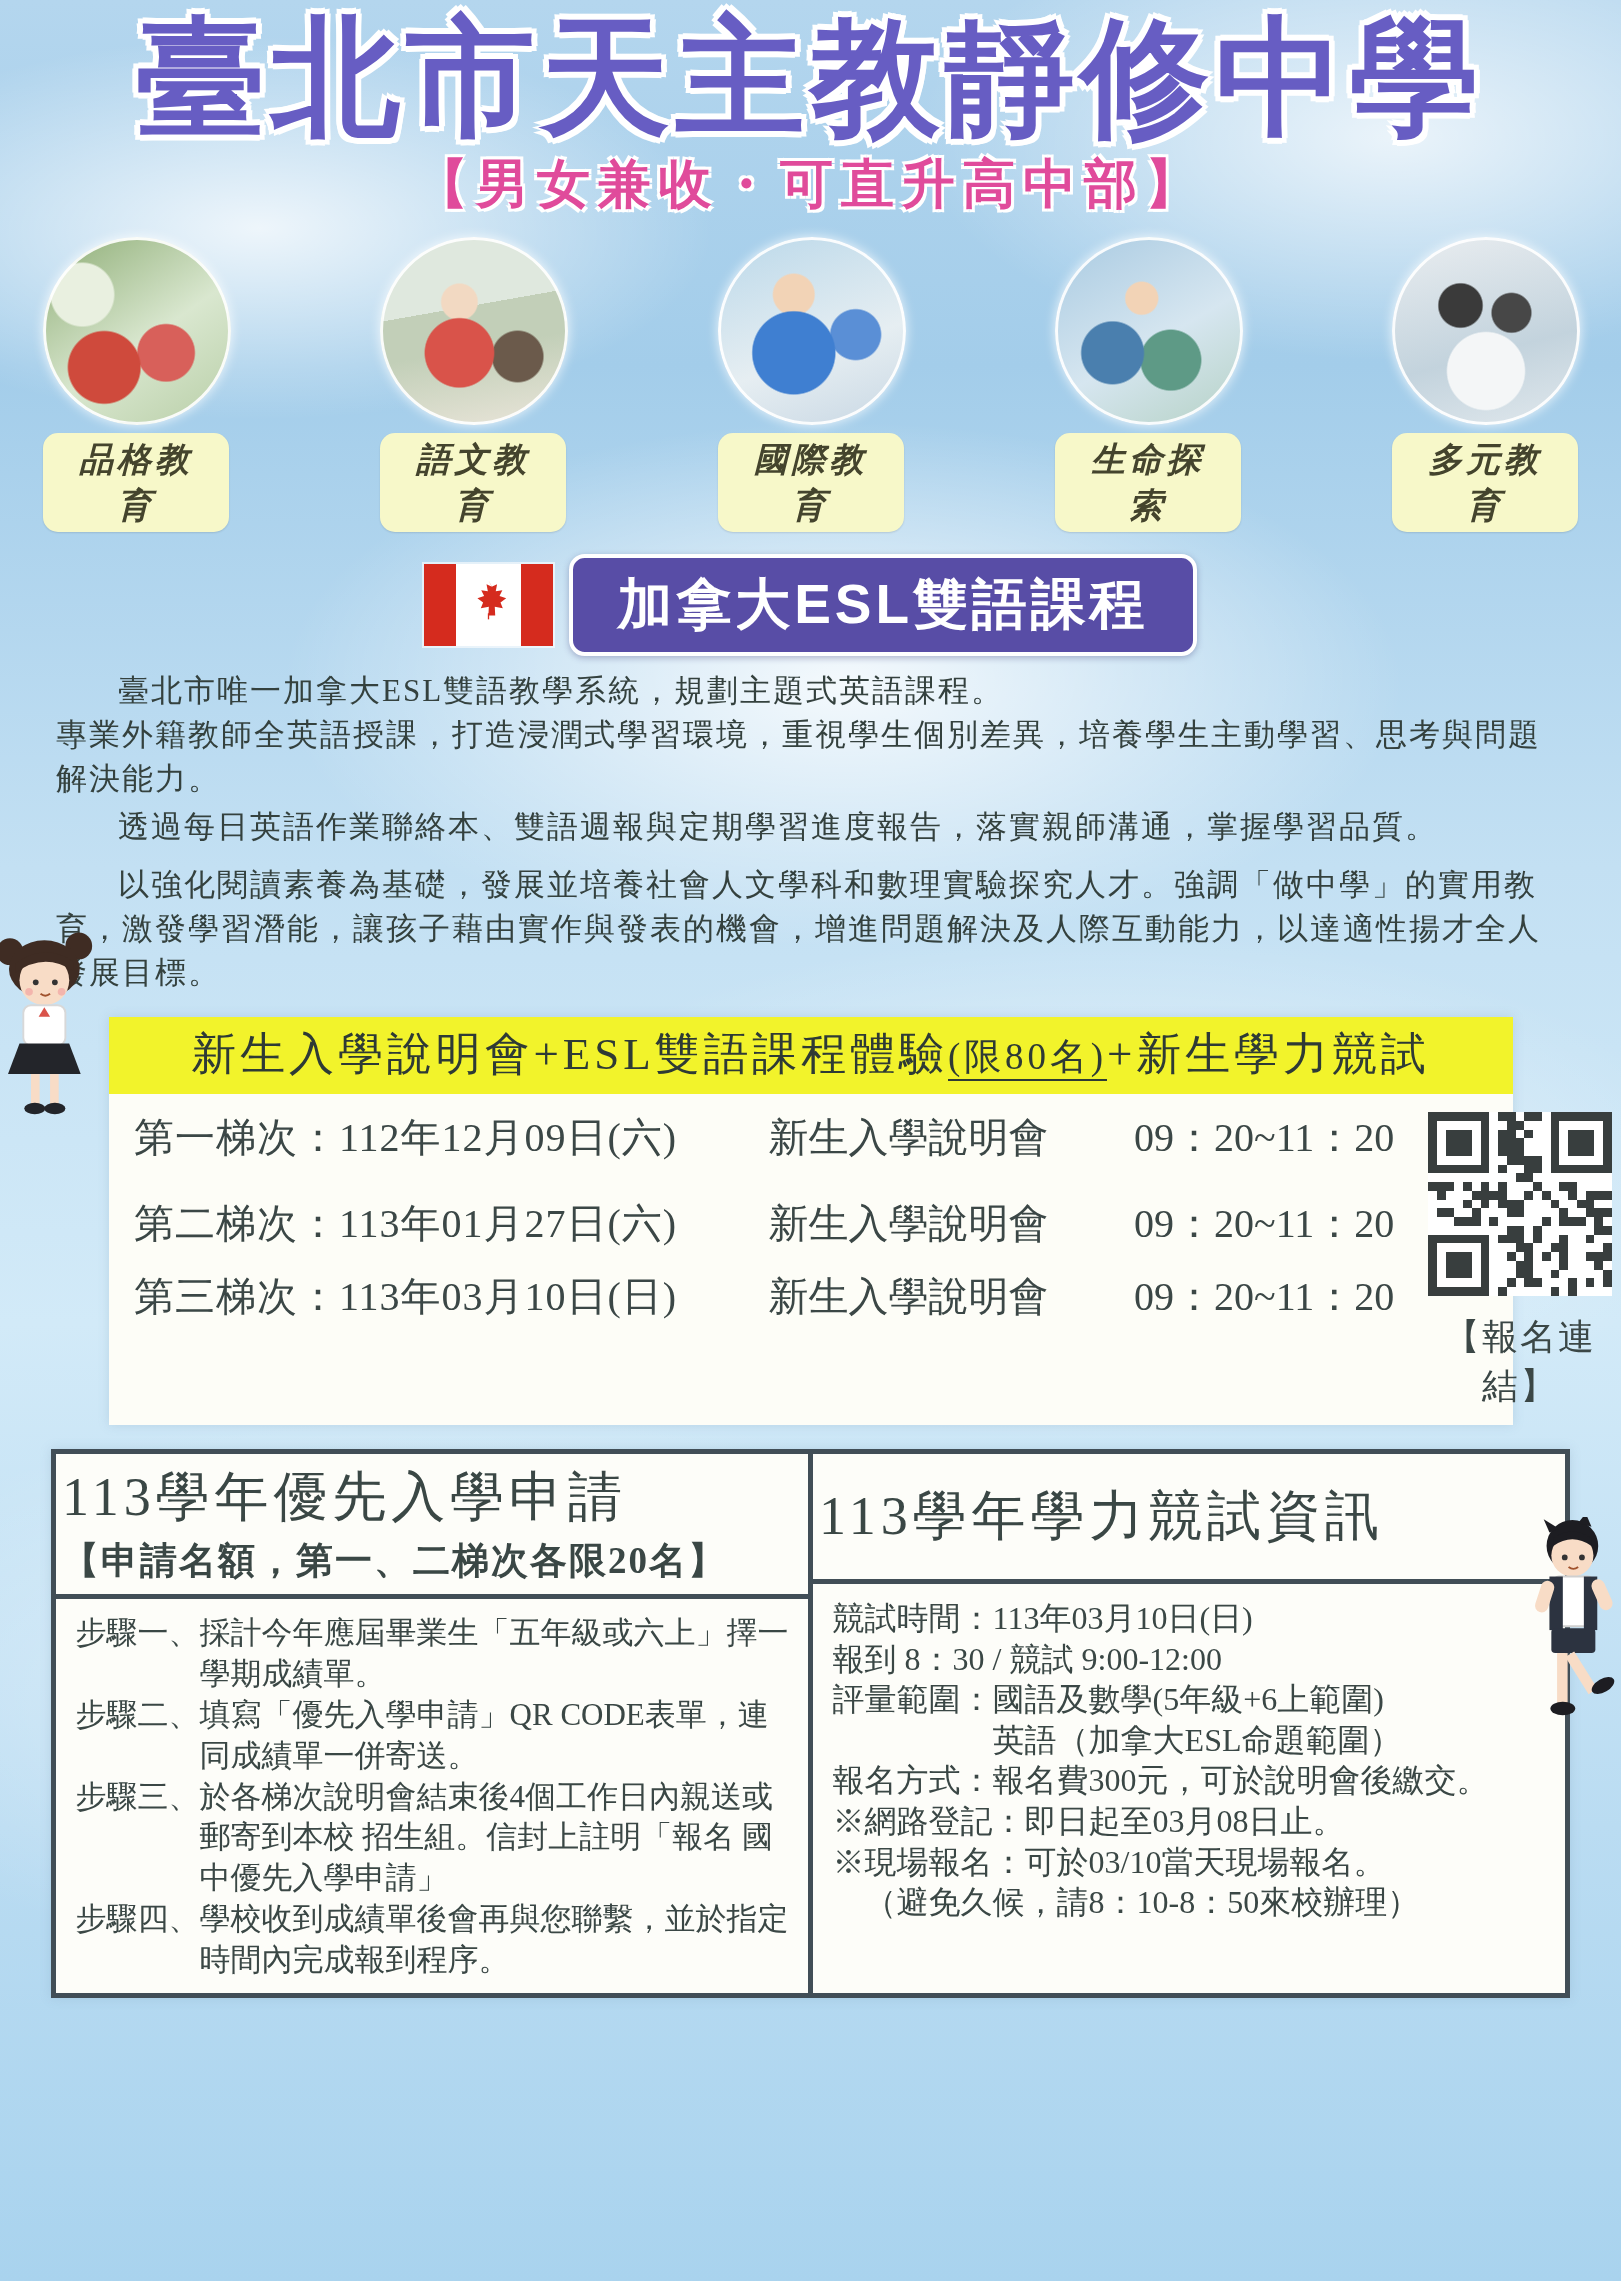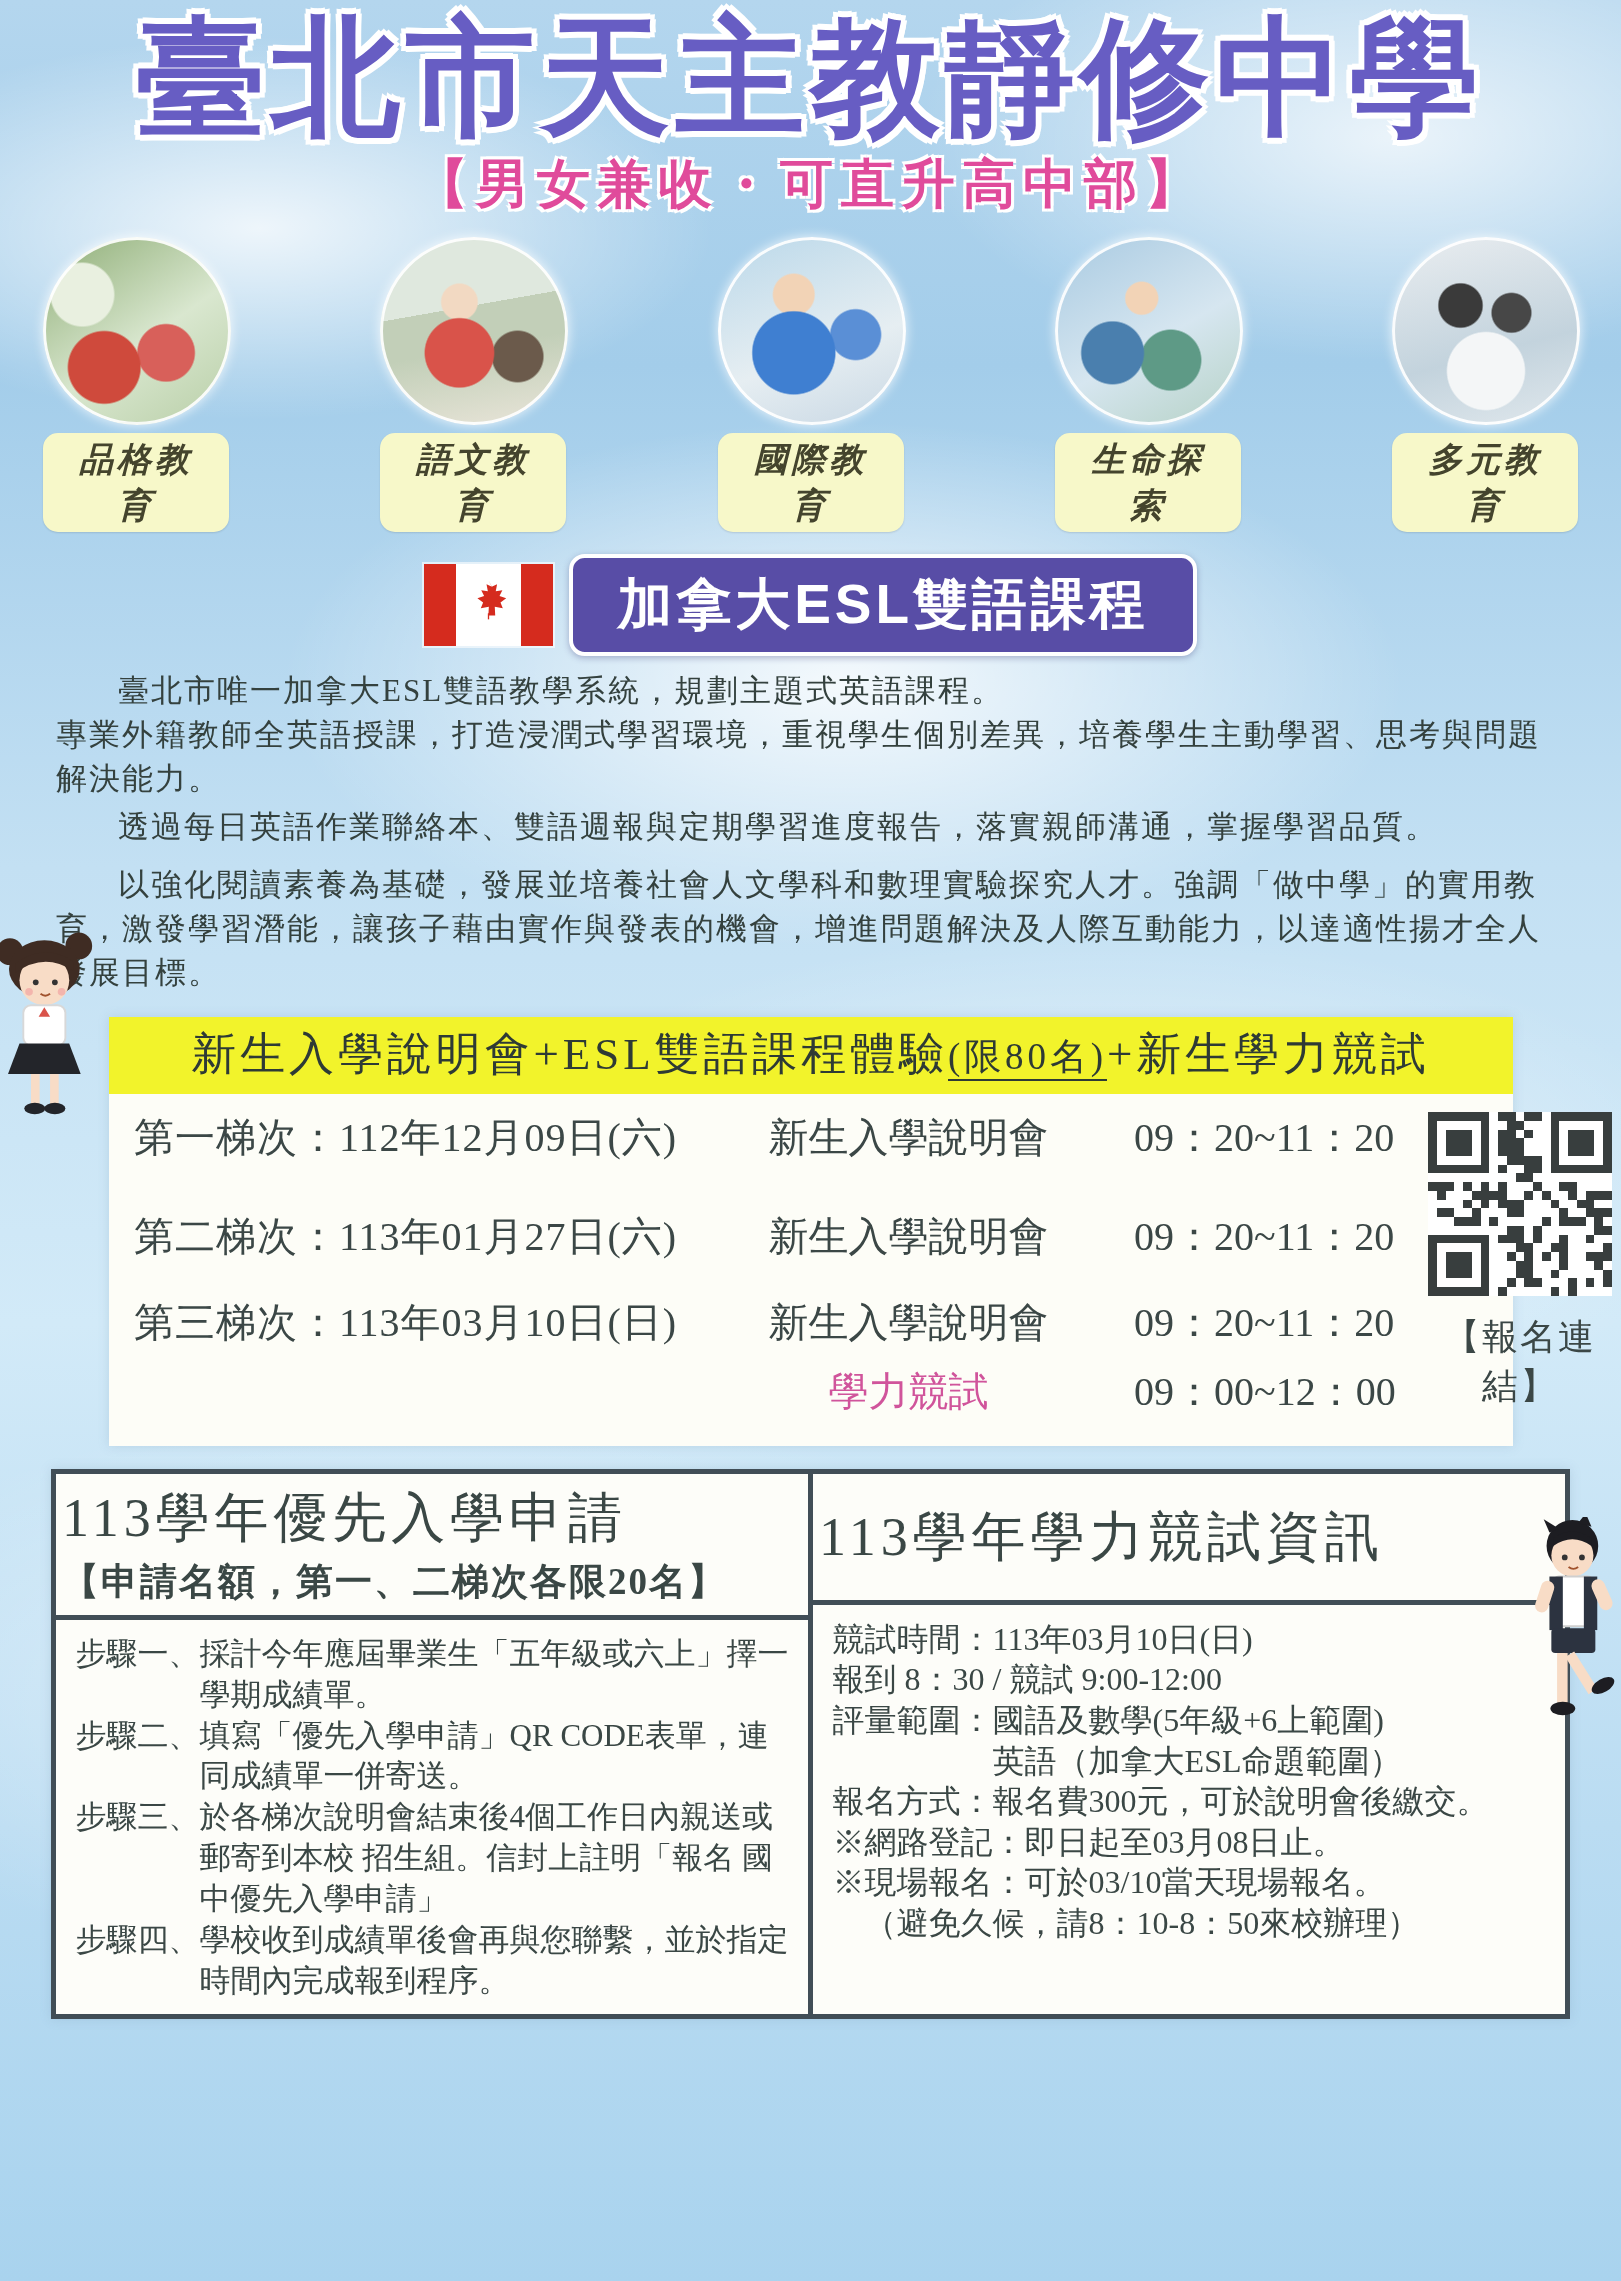--- a/index.html
+++ b/index.html
@@ -43,21 +43,21 @@
   .para{width:1509px;margin:13.7px auto 0;font-size:31px;line-height:1.42;color:#34413e;letter-spacing:2px;}
   .para .indent{text-indent:2em;display:block;}
   .para .flush{display:block;}
   .para.p2{margin-top:3.9px;}
   
   .panel{position:relative;width:1404px;margin:21.6px auto 0;background:#fdfdf7;box-shadow:0 0 9.8px rgba(120,150,180,.25);}
   .panel-title{background:#f2f32b;text-align:center;font-size:45px;letter-spacing:3.9px;color:#2e3a35;padding:7.8px 0 9.8px;}
   .panel-title .u{font-size:37px;border-bottom:2.9px solid #2e3a35;padding-bottom:2px;}
   .panel-body{display:flex;padding:13.7px 5.9px 13.7px 11.8px;}
   .stable{flex:1;}
-  .srow{display:flex;align-items:flex-start;margin-top:17px;}
+  .srow{display:flex;align-items:flex-start;margin-top:4px;}
   .srow:first-child{margin-top:2px;}
   .session{width:549px;font-size:40px;color:#3b4746;letter-spacing:1px;padding-left:13.7px;}
   .slines{flex:1;}
   .eline{display:flex;margin-bottom:13.7px;}
   .ev{width:451px;text-align:center;font-size:40px;color:#3b4746;}
   .ev.pink{color:#d0549b;}
   .tm{width:294px;font-size:40px;color:#3b4746;}
   .qrcol{width:263px;text-align:center;padding-top:3.9px;}
   .qr{display:inline-block;}
   .qr-lg{width:184px;height:184px;}
@@ -162,24 +162,20 @@
               <div class="tm">09：20~11：20</div>
             </div>
           </div>
         </div>
         <div class="srow">
           <div class="session">第三梯次：113年03月10日(日)</div>
           <div class="slines">
             <div class="eline">
               <div class="ev">新生入學說明會</div>
               <div class="tm">09：20~11：20</div>
-            </div>
-            <div class="eline">
-              <div class="ev pink">學力競試</div>
-              <div class="tm">09：00~12：00</div>
             </div>
           </div>
         </div>
       </div>
       <div class="qrcol">
         <div class="qr qr-lg"><svg viewBox="0 0 21 21" shape-rendering="crispEdges" style="width:100%;height:100%;display:block">
               <rect width="21" height="21" fill="#fff"></rect>
               <rect x="0" y="0" width="7" height="7" fill="#383e3e"></rect>
               <rect x="1" y="1" width="5" height="5" fill="#fff"></rect>
               <rect x="2" y="2" width="3" height="3" fill="#383e3e"></rect>

